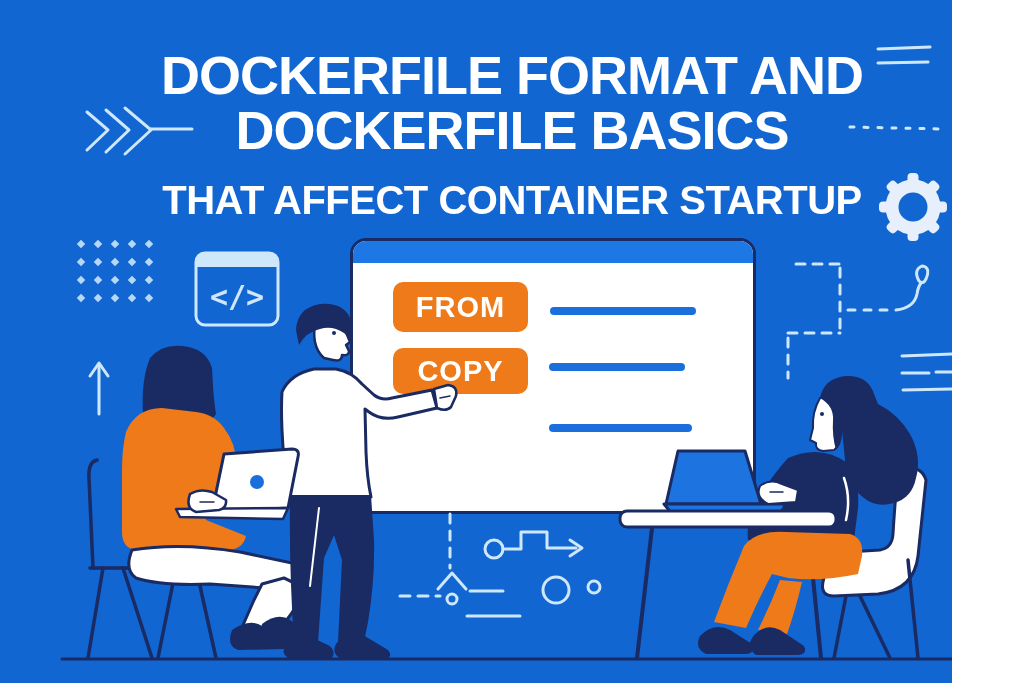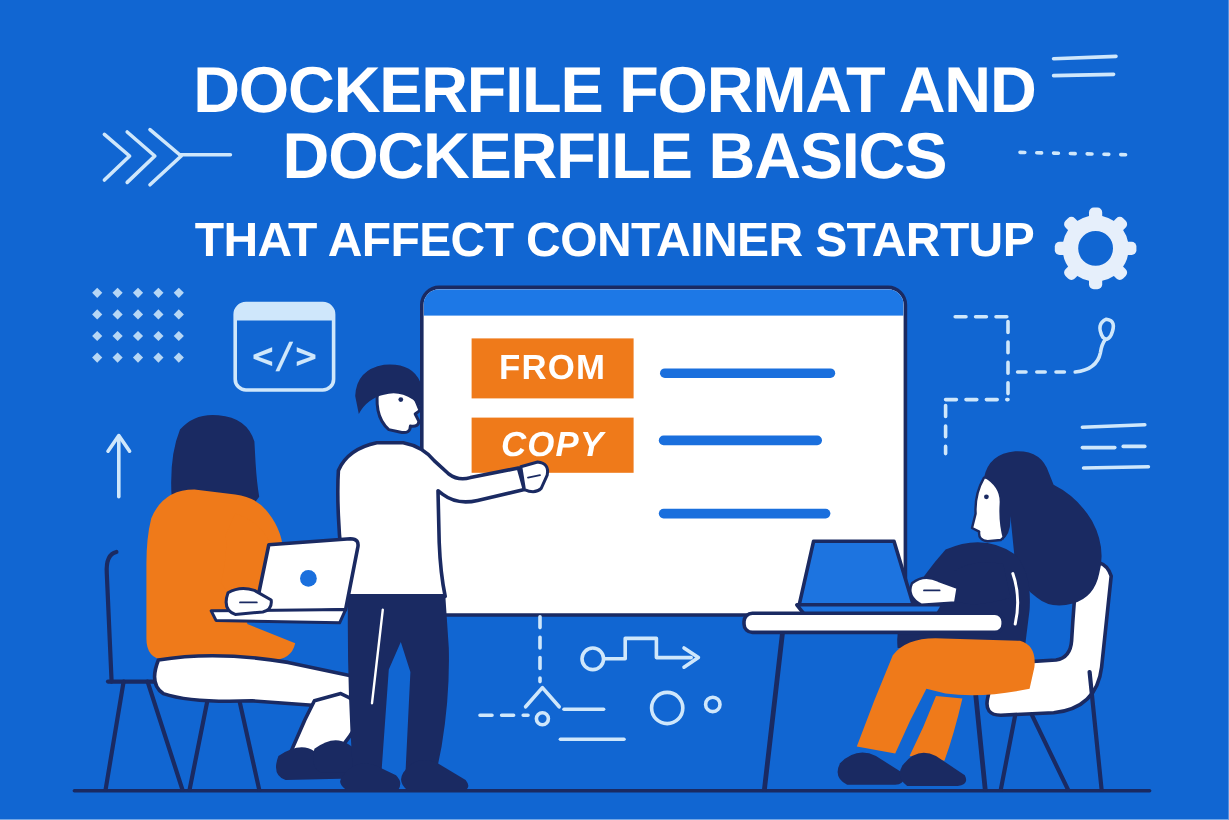--- a/index.html
+++ b/index.html
@@ -1,38 +1,38 @@
 <!DOCTYPE html>
 <html style="--bg: #1166d2; --bgHeader: #1d78e6; --navy: #1a2a62; --orange: #ef7a1a; --white: #ffffff; --light: #cfe7fb; --lineBlue: #1a6fdd; --laptopBlue: #1d74e0; --gearLight: #e6effb; --dotsLight: #b7d7f5;"><head>
 <meta charset="utf-8">
 <style>
   html,body{margin:0;padding:0;}
   .canvas{
-    position:relative; width:1024px; height:683px; overflow:hidden;
-    background:var(--bg); font-family:"Liberation Sans", sans-serif;
+    position:relative; width:904px; height:683px; overflow:hidden;
+    background:var(--bg); font-family:"Liberation Sans", sans-serif;padding-left:48px;
   }
   
   .title-block{position:absolute; left:0; top:0; width:1024px; text-align:center; color:var(--white); z-index:1;}
   .title-l1{position:absolute; left:0; width:1024px; top:48px;  font-size:54px; font-weight:800; letter-spacing:-1px; line-height:1;}
   .title-l2{position:absolute; left:0; width:1024px; top:103px; font-size:54px; font-weight:800; letter-spacing:-1px; line-height:1;}
   .title-l3{position:absolute; left:0; width:1024px; top:180px; font-size:40px; font-weight:800; letter-spacing:-0.5px; line-height:1;}
   
   .board{
     position:absolute; left:350px; top:238px; width:400px; height:270px;
     background:var(--white); border:3px solid var(--navy); border-radius:16px;
     overflow:hidden; z-index:2;
   }
   .board-header{position:absolute; left:0; top:0; width:100%; height:22px; background:var(--bgHeader);}
   .badge{
     position:absolute; left:40px; width:135px; background:var(--orange);
-    border-radius:0; color:var(--white); font-weight:800; font-size:29px;
+    border-radius:10px; color:var(--white); font-weight:800; font-size:29px;
     display:flex; align-items:center; justify-content:center; letter-spacing:1px;
   }
   .badge-from{top:41px;  height:50px;}
-  .badge-copy{top:107px; height:46px;font-style:italic;}
+  .badge-copy{top:107px; height:46px;}
   .badge-cmd {top:172px; height:46px;}
   .board-line{position:absolute; height:8px; border-radius:4px; background:var(--lineBlue);}
   .line-1{left:197px; top:66px;  width:146px;}
   .line-2{left:196px; top:122px; width:136px;}
   .line-3{left:196px; top:183px; width:143px;}
   
   .scene{position:absolute; left:0; top:0; z-index:3; pointer-events:none;}
   .stroke-light{stroke:var(--light); fill:none; stroke-width:3; stroke-linecap:round; stroke-linejoin:round;}
   .stroke-navy{stroke:var(--navy); fill:none; stroke-linecap:round; stroke-linejoin:round;}
   .fill-navy{fill:var(--navy);}

